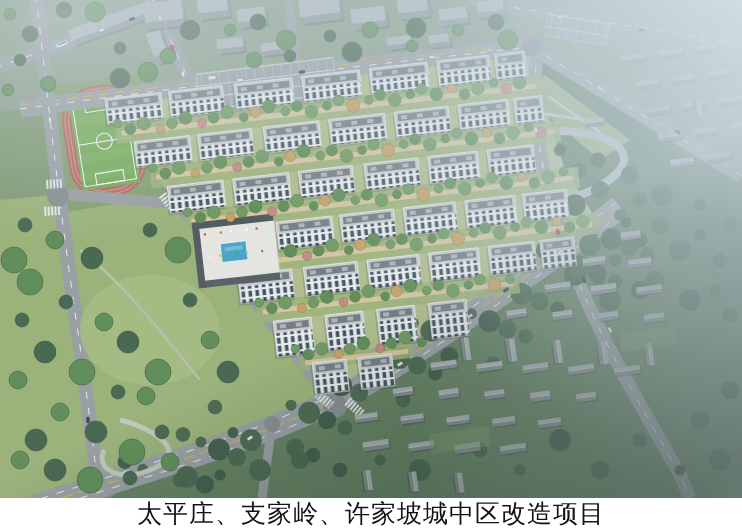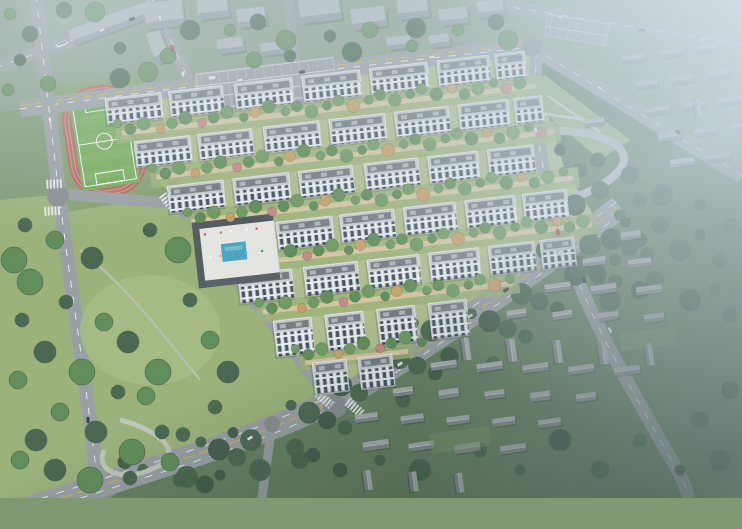--- a/index.html
+++ b/index.html
@@ -1344,13 +1344,16 @@
         <g>
           <rect x="0" y="0" width="742" height="498" fill="url(#hazeTL)"></rect>
           <rect x="0" y="0" width="742" height="498" fill="url(#hazeR)"></rect>
           <rect x="0" y="0" width="742" height="498" fill="url(#hazeTR)"></rect>
           <rect x="0" y="0" width="742" height="498" fill="url(#darkBR)"></rect>
           <rect x="0" y="0" width="742" height="498" fill="rgba(150,175,190,0.06)"></rect>
         </g>
       </g>
   </svg>
 
+  <div id="caption-bar">
+    <span>太平庄、支家岭、许家坡城中区改造项目</span>
+  </div>
 </div>
 
 </body></html>

